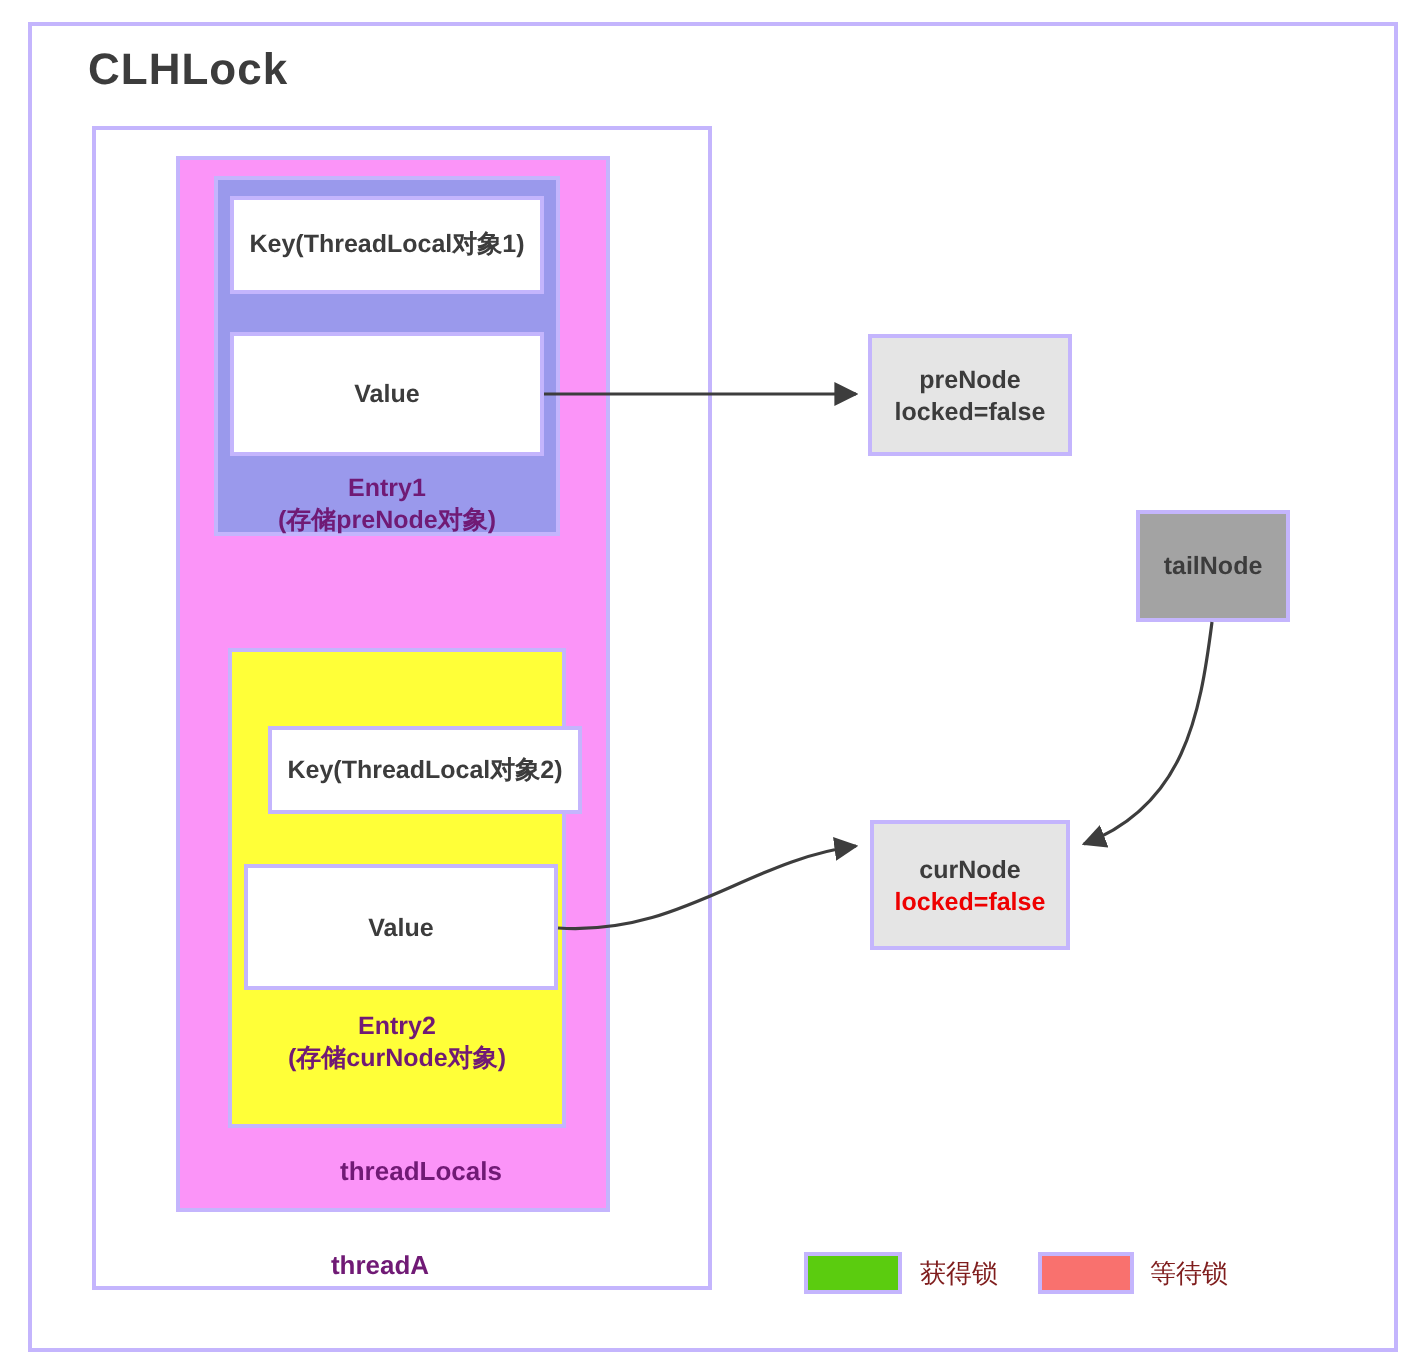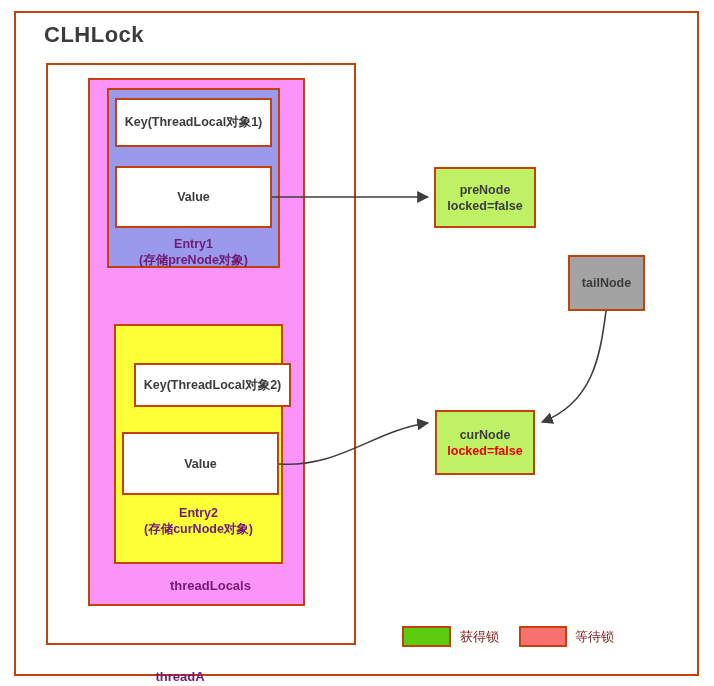--- a/index.html
+++ b/index.html
@@ -7,21 +7,21 @@
   body { font-family: "Liberation Sans", sans-serif; color: #3c3c3c; }
   .canvas {
     position: relative;
     width: 714px;
     height: 686px;
     background: #ffffff;
     overflow: hidden;
     padding-left: 48px;
   }
   .abs { position: absolute; }
-  .frame { border: 2px solid #c2410c; }
+  .frame { border: 2px solid #c4b5fd; }
   .title {
     left: 44px; top: 22px;
     font-size: 22px; font-weight: bold; color: #3c3c3c;
     letter-spacing: 0.5px;
   }
   .outer-frame { left: 14px; top: 11px; width: 685px; height: 665px; background: transparent; }
   .threadA-box { left: 46px; top: 63px; width: 310px; height: 582px; background: #ffffff; }
   .threadLocals-box { left: 88px; top: 78px; width: 217px; height: 528px; }
   .entry1-box { left: 107px; top: 88px; width: 173px; height: 180px; }
   .entry2-box { left: 114px; top: 324px; width: 169px; height: 240px; }
@@ -34,25 +34,25 @@
   .val1 { left: 115px; top: 166px; width: 157px; height: 62px; }
   .key2 { left: 122px; top: 363px; width: 157px; height: 44px; margin-left: 12px; }
   .val2 { left: 122px; top: 432px; width: 157px; height: 63px; }
   .caption {
     text-align: center; font-weight: bold; font-size: 12.5px; line-height: 16px;
     color: #701a75;
   }
   .cap1 { left: 107px; top: 236px; width: 173px; }
   .cap2 { left: 114px; top: 505px; width: 169px; }
   .threadLocals-label { left: 88px; top: 578px; width: 245px; font-size: 13px; }
-  .threadA-label { left: 54px; top: 625px; width: 252px; font-size: 13px; margin-top: 44px; }
+  .threadA-label { left: 64px; top: 625px; width: 252px; font-size: 13px; }
   .node-box {
     display: flex; flex-direction: column; align-items: center; justify-content: center;
     font-size: 12.5px; font-weight: bold; line-height: 16px; text-align: center;
-    background: #bef264;
+    background: #e5e5e5;
   }
   .preNode { left: 434px; top: 167px; width: 102px; height: 61px; }
   .curNode { left: 435px; top: 410px; width: 100px; height: 65px; }
   .tailNode { left: 568px; top: 255px; width: 77px; height: 56px; }
   .legend-swatch { width: 49px; height: 21px; }
   .sw-green { left: 402px; top: 626px; }
   .sw-red { left: 519px; top: 626px; width: 48px; }
   .legend-label { font-size: 13px; color: #7f1d1d; line-height: 21px; }
   .ll-green { left: 460px; top: 626px; }
   .ll-red { left: 575px; top: 626px; }

